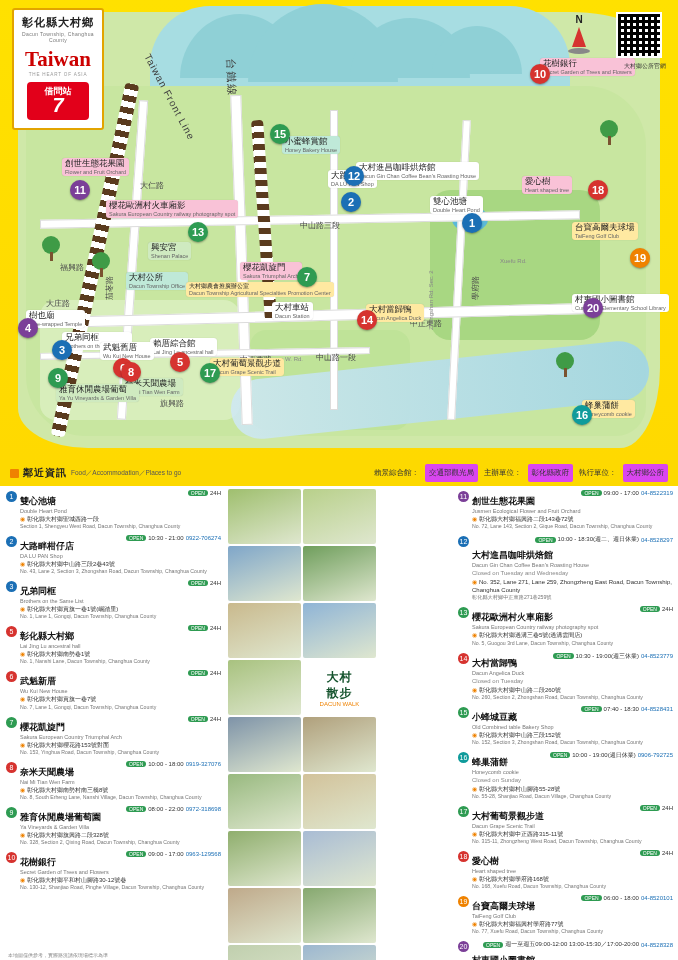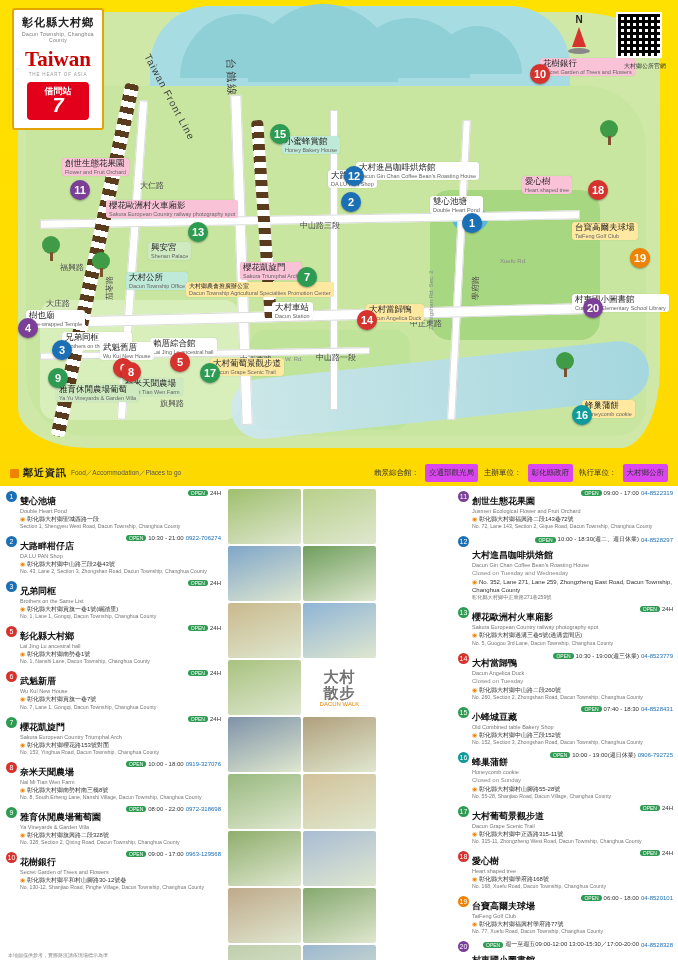--- a/index.html
+++ b/index.html
@@ -267,21 +267,21 @@
   .entry .addr { font-size: 6px; color:#333; line-height:1.35; margin-top:1px; clear:both; }
   .entry .addr .en { color:#777; font-size:5.2px; display:block; }
   .entry .addr-ico { color:#ef8200; font-size:6px; }
   .photo {
     width: 73px; height: 55px; border-radius:2px; background:#cfd8c0; overflow:hidden; position:relative;
   }
   .ph-brand {
     width: 73px; height: 55px; display:flex;flex-direction:column;align-items:center;justify-content:center;
     background:#fff;
   }
-  .ph-brand .b1 { font-size: 15px; font-weight:bold; color:#737373; line-height:16px; letter-spacing:1px;}
+  .ph-brand .b1 { font-size: 12px; font-weight:bold; color:#14532d; line-height:16px; letter-spacing:1px;}
   .ph-brand .b2 { font-size: 6px; color:#ef8200; }
   .footer-note {
     position:absolute; left: 8px; bottom: 2px; font-size: 5px; color:#888;
   }
   .hdr-left { display:flex; align-items:center; gap:4px; }
   .hdr-left .sq { width:9px;height:9px;background:#ef8200;border-radius:1px; }
 </style>
 </head>
 <body>
 

